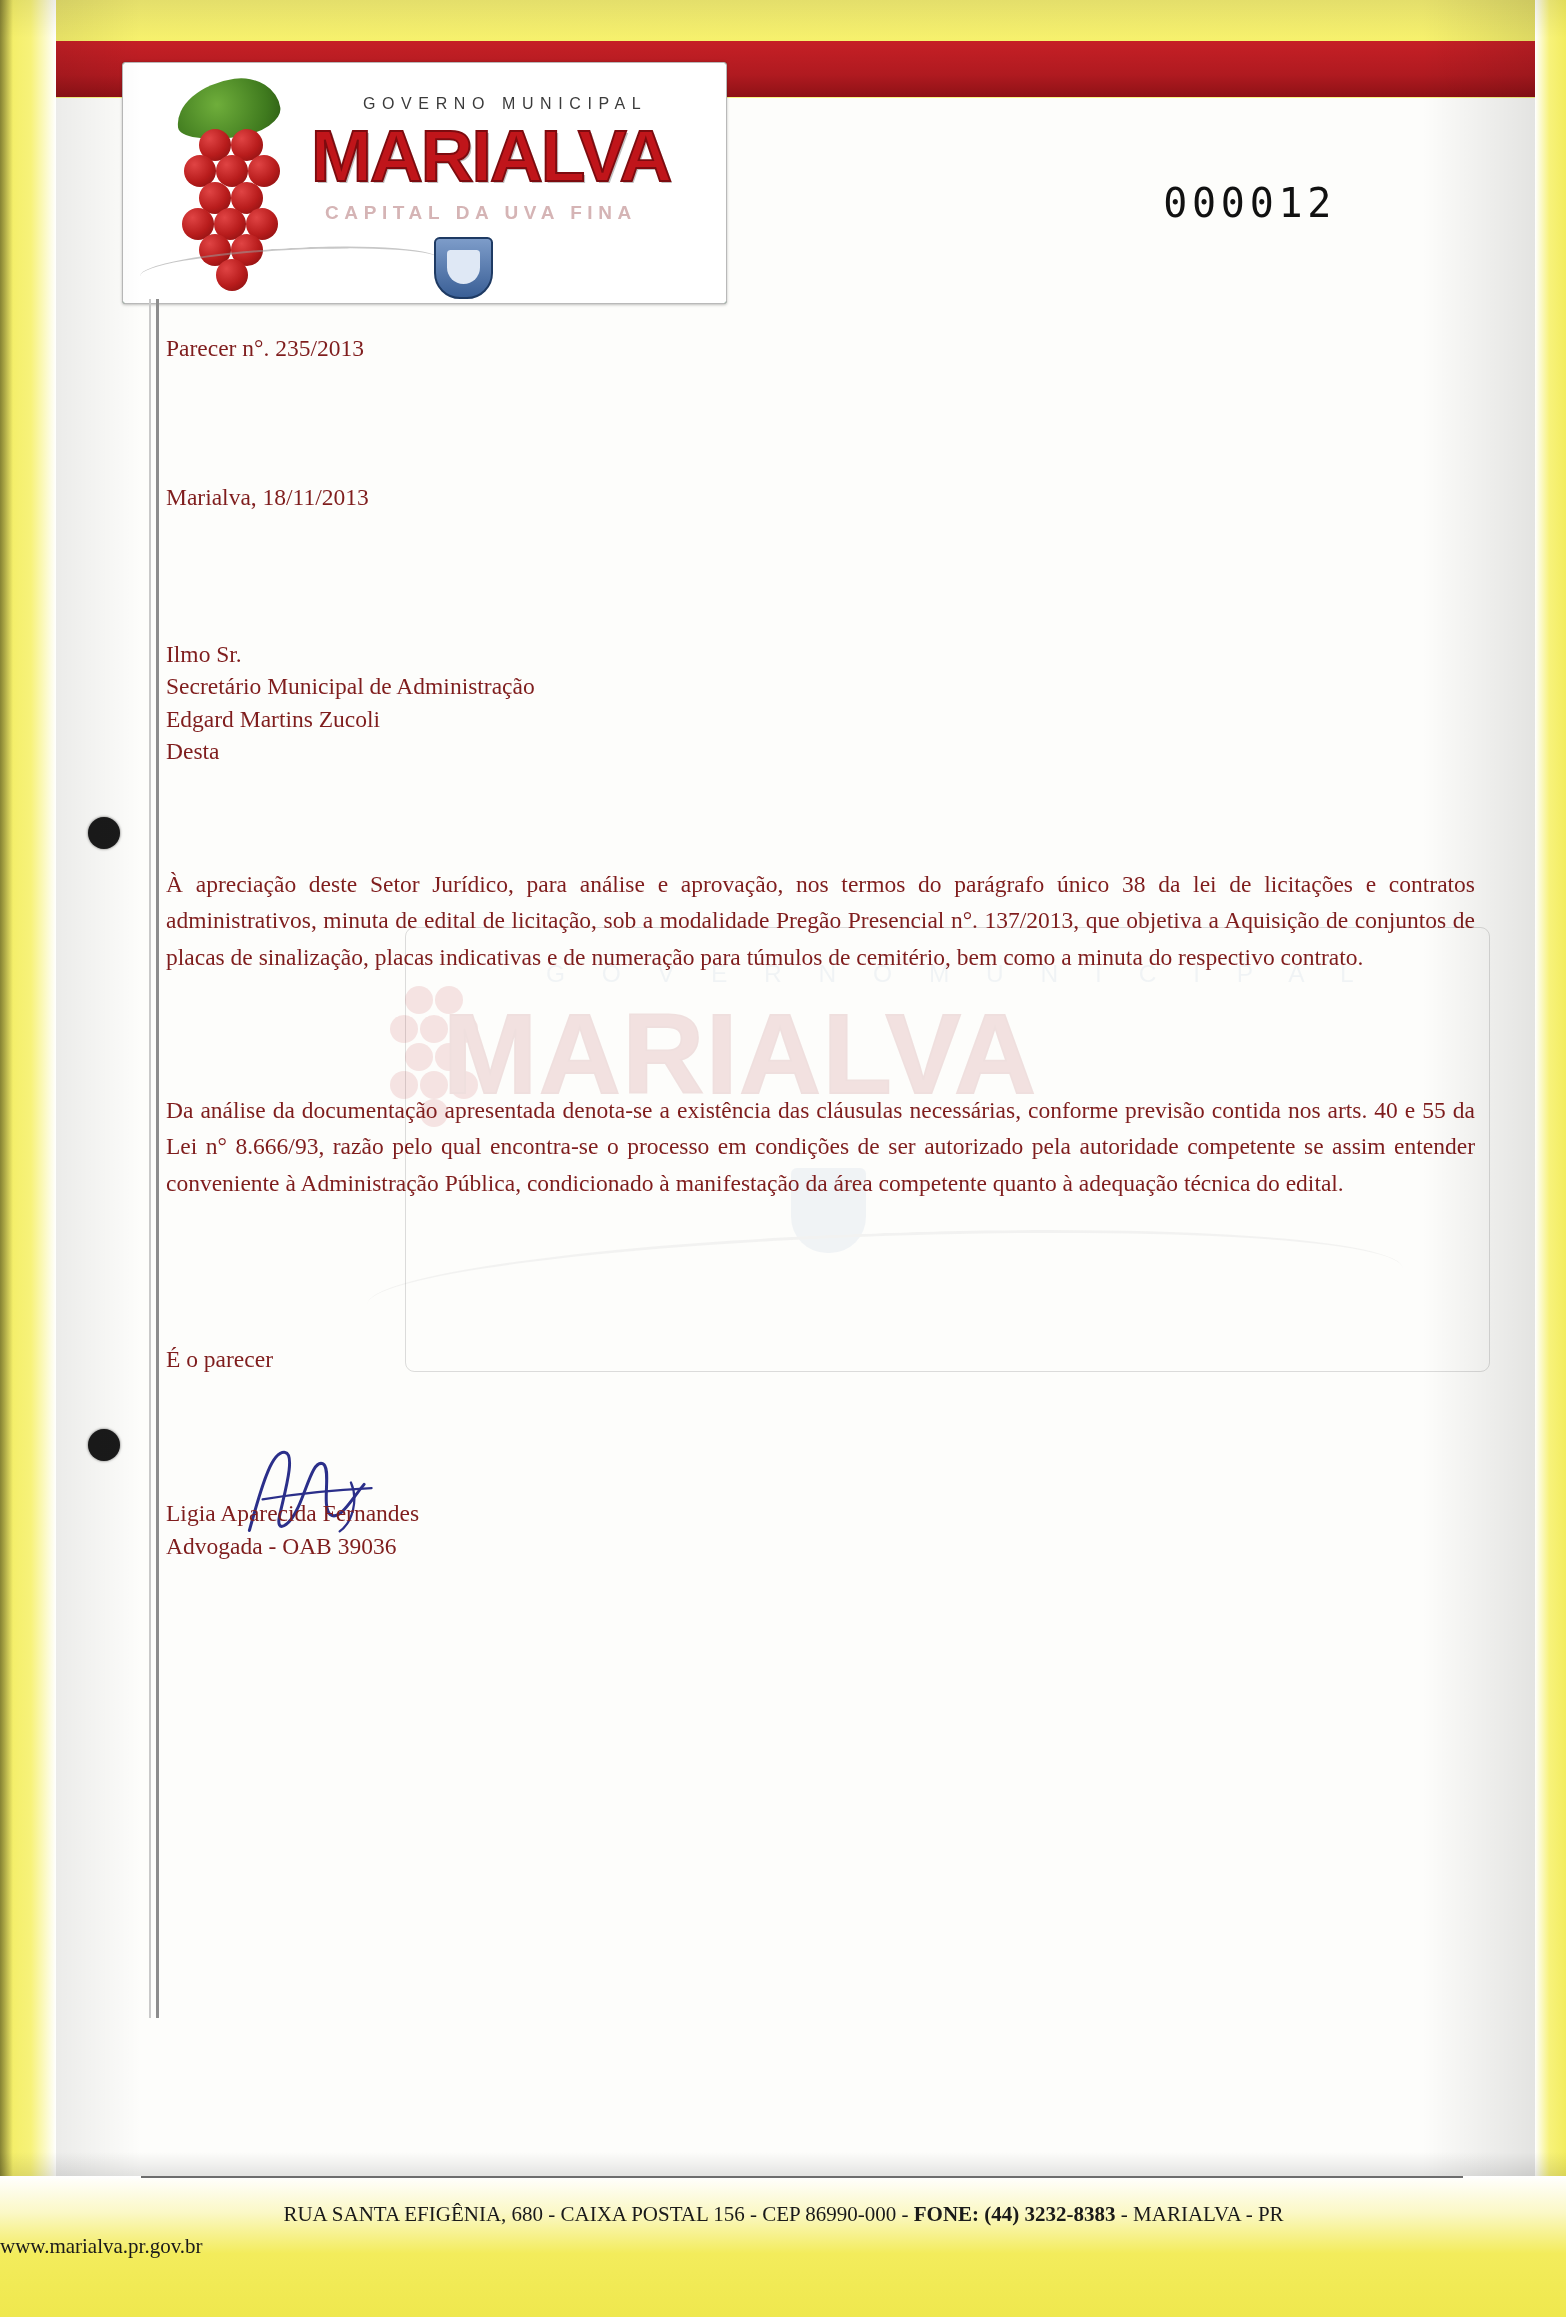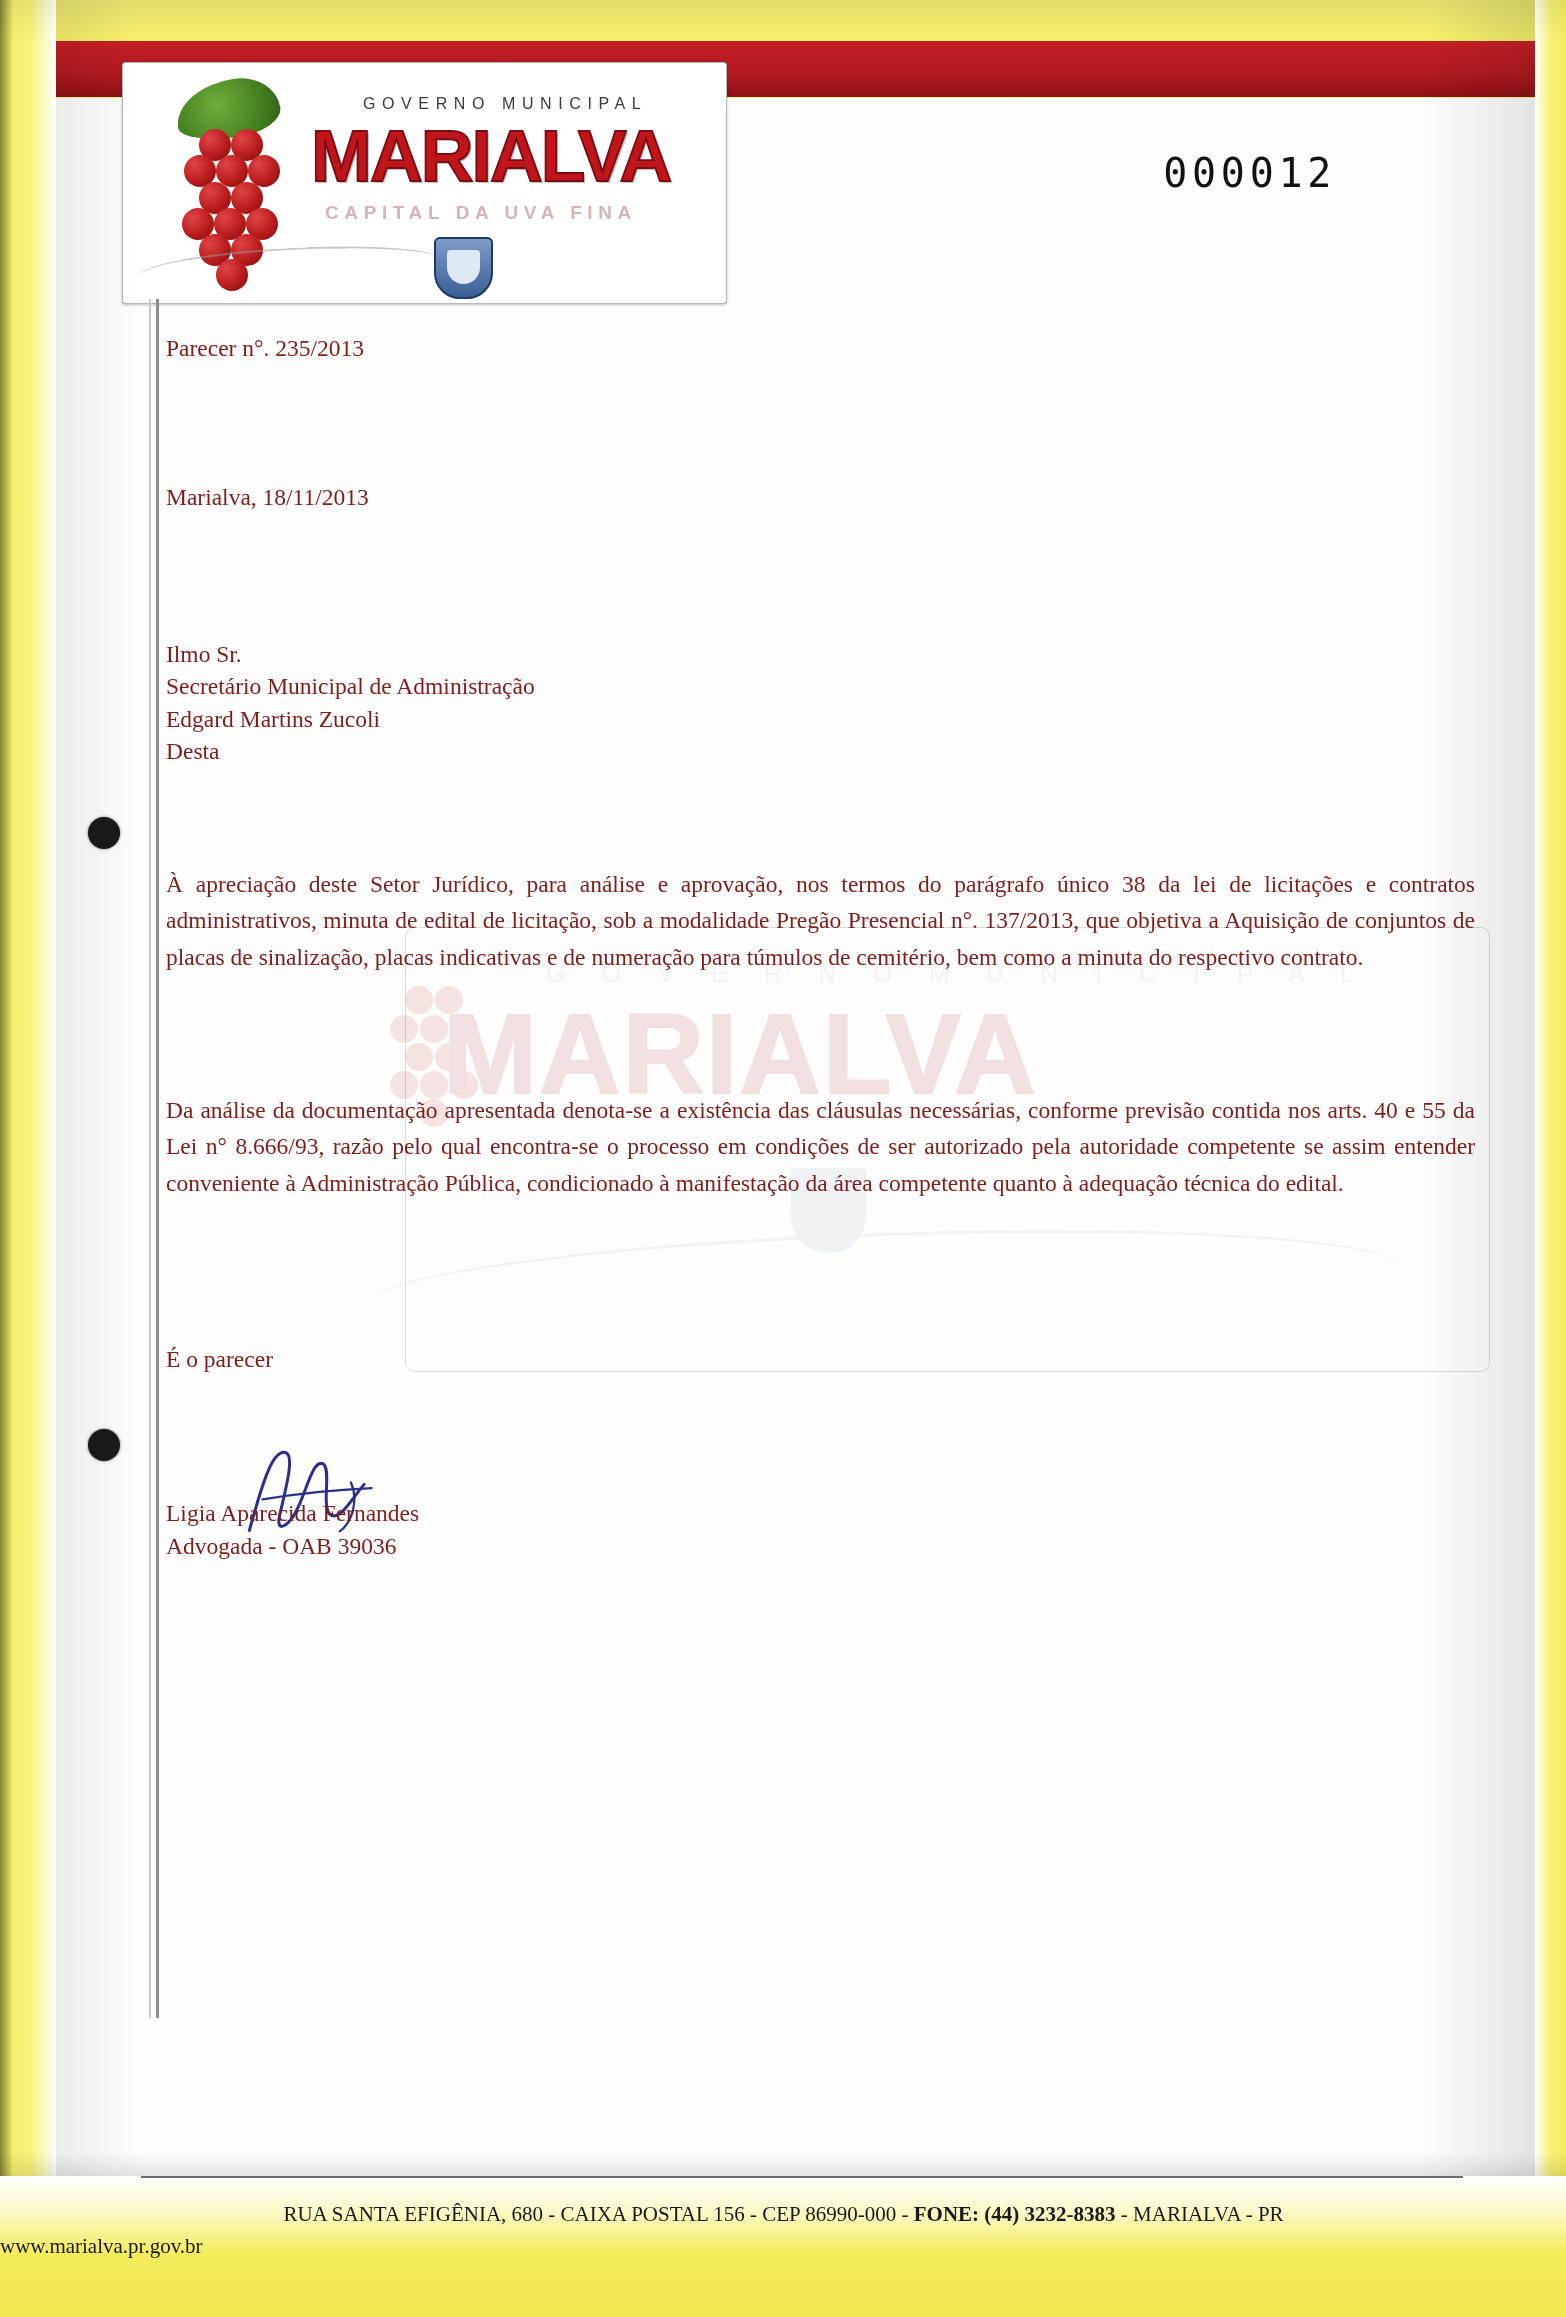--- a/index.html
+++ b/index.html
@@ -147,21 +147,21 @@
     width: 301px; height: 38px;
     border-top: 2.8px solid #999;
     border-radius: 50%;
     transform: rotate(-3deg);
     opacity: .55;
   }
 
   
   .page-number {
     position: absolute;
-    right: 231px; top: 150px;
+    right: 231px; top: 180px;
     font-family: "DejaVu Sans Mono", monospace;
     font-size: 40px;
     letter-spacing: 4.7px;
     color: #111;
   }
 
   
   .margin-rule {
     position: absolute;
     left: 156px; top: 299px; bottom: 299px;

